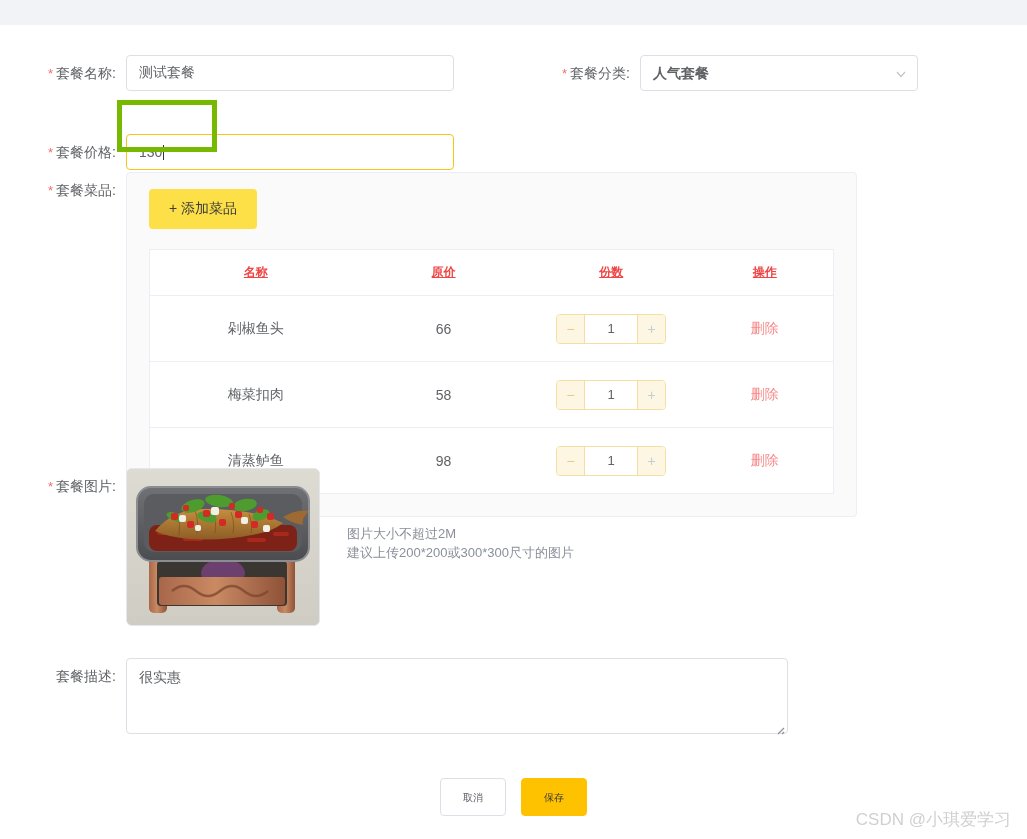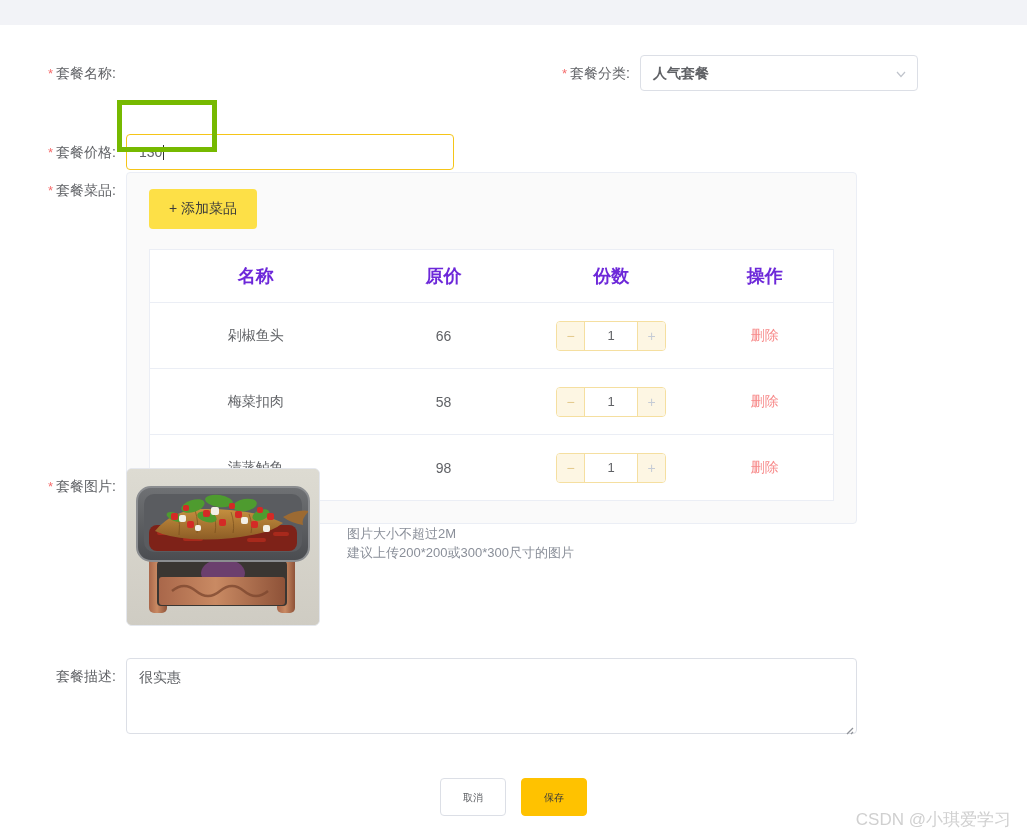--- a/index.html
+++ b/index.html
@@ -135,26 +135,27 @@
   .dish-table {
     margin-top: 20px;
     width: 100%;
     border-collapse: collapse;
     background: #fff;
     border: 1px solid #ebeef5;
     border-bottom: none;
     table-layout: fixed;
   }
   .dish-table th {
-    font-size: 18px;
+    font-size: 12px;
     font-weight: bold;
-    color: #6d28d9;
+    color: #ef4444;
     padding: 14px 0;
     border-bottom: 1px solid #ebeef5;
     background: #fff;
+    text-decoration: underline;
   }
   .dish-table td {
     font-size: 14px;
     color: #606266;
     text-align: center;
     padding: 10px 0;
     height: 45px;
     border-bottom: 1px solid #ebeef5;
     background: #fff;
   }
@@ -219,21 +220,21 @@
     font-size: 13px;
     color: #8a8f99;
     line-height: 19px;
     padding-top: 56px;
     margin-left: 27px;
   }
 
   
   .desc-area {
     box-sizing: border-box;
-    width: 731px;
+    width: 662px;
     height: 76px;
     border: 1px solid #dcdfe6;
     border-radius: 4px;
     padding: 8px 12px;
     font-size: 14px;
     font-family: inherit;
     color: #606266;
     resize: none;
     outline: none;
     line-height: 20px;
@@ -292,20 +293,21 @@
 </style>
 </head>
 <body>
 
 <div class="topbar"></div>
 
 <div class="form-row" style="left:40px; top:55px;">
   <div class="label">
     <span class="req">*</span><span>套餐名称:</span>
   </div>
+  <input class="input" style="width: 328px;" value="测试套餐">
 </div>
 
 <div class="form-row" style="left:548px; top:55px;">
   <div class="label" style="width:92px;">
     <span class="req">*</span><span>套餐分类:</span>
   </div>
   <div class="select">
     <span>人气套餐</span>
     <span class="chev">
       <svg viewBox="0 0 12 12" width="12" height="12">

